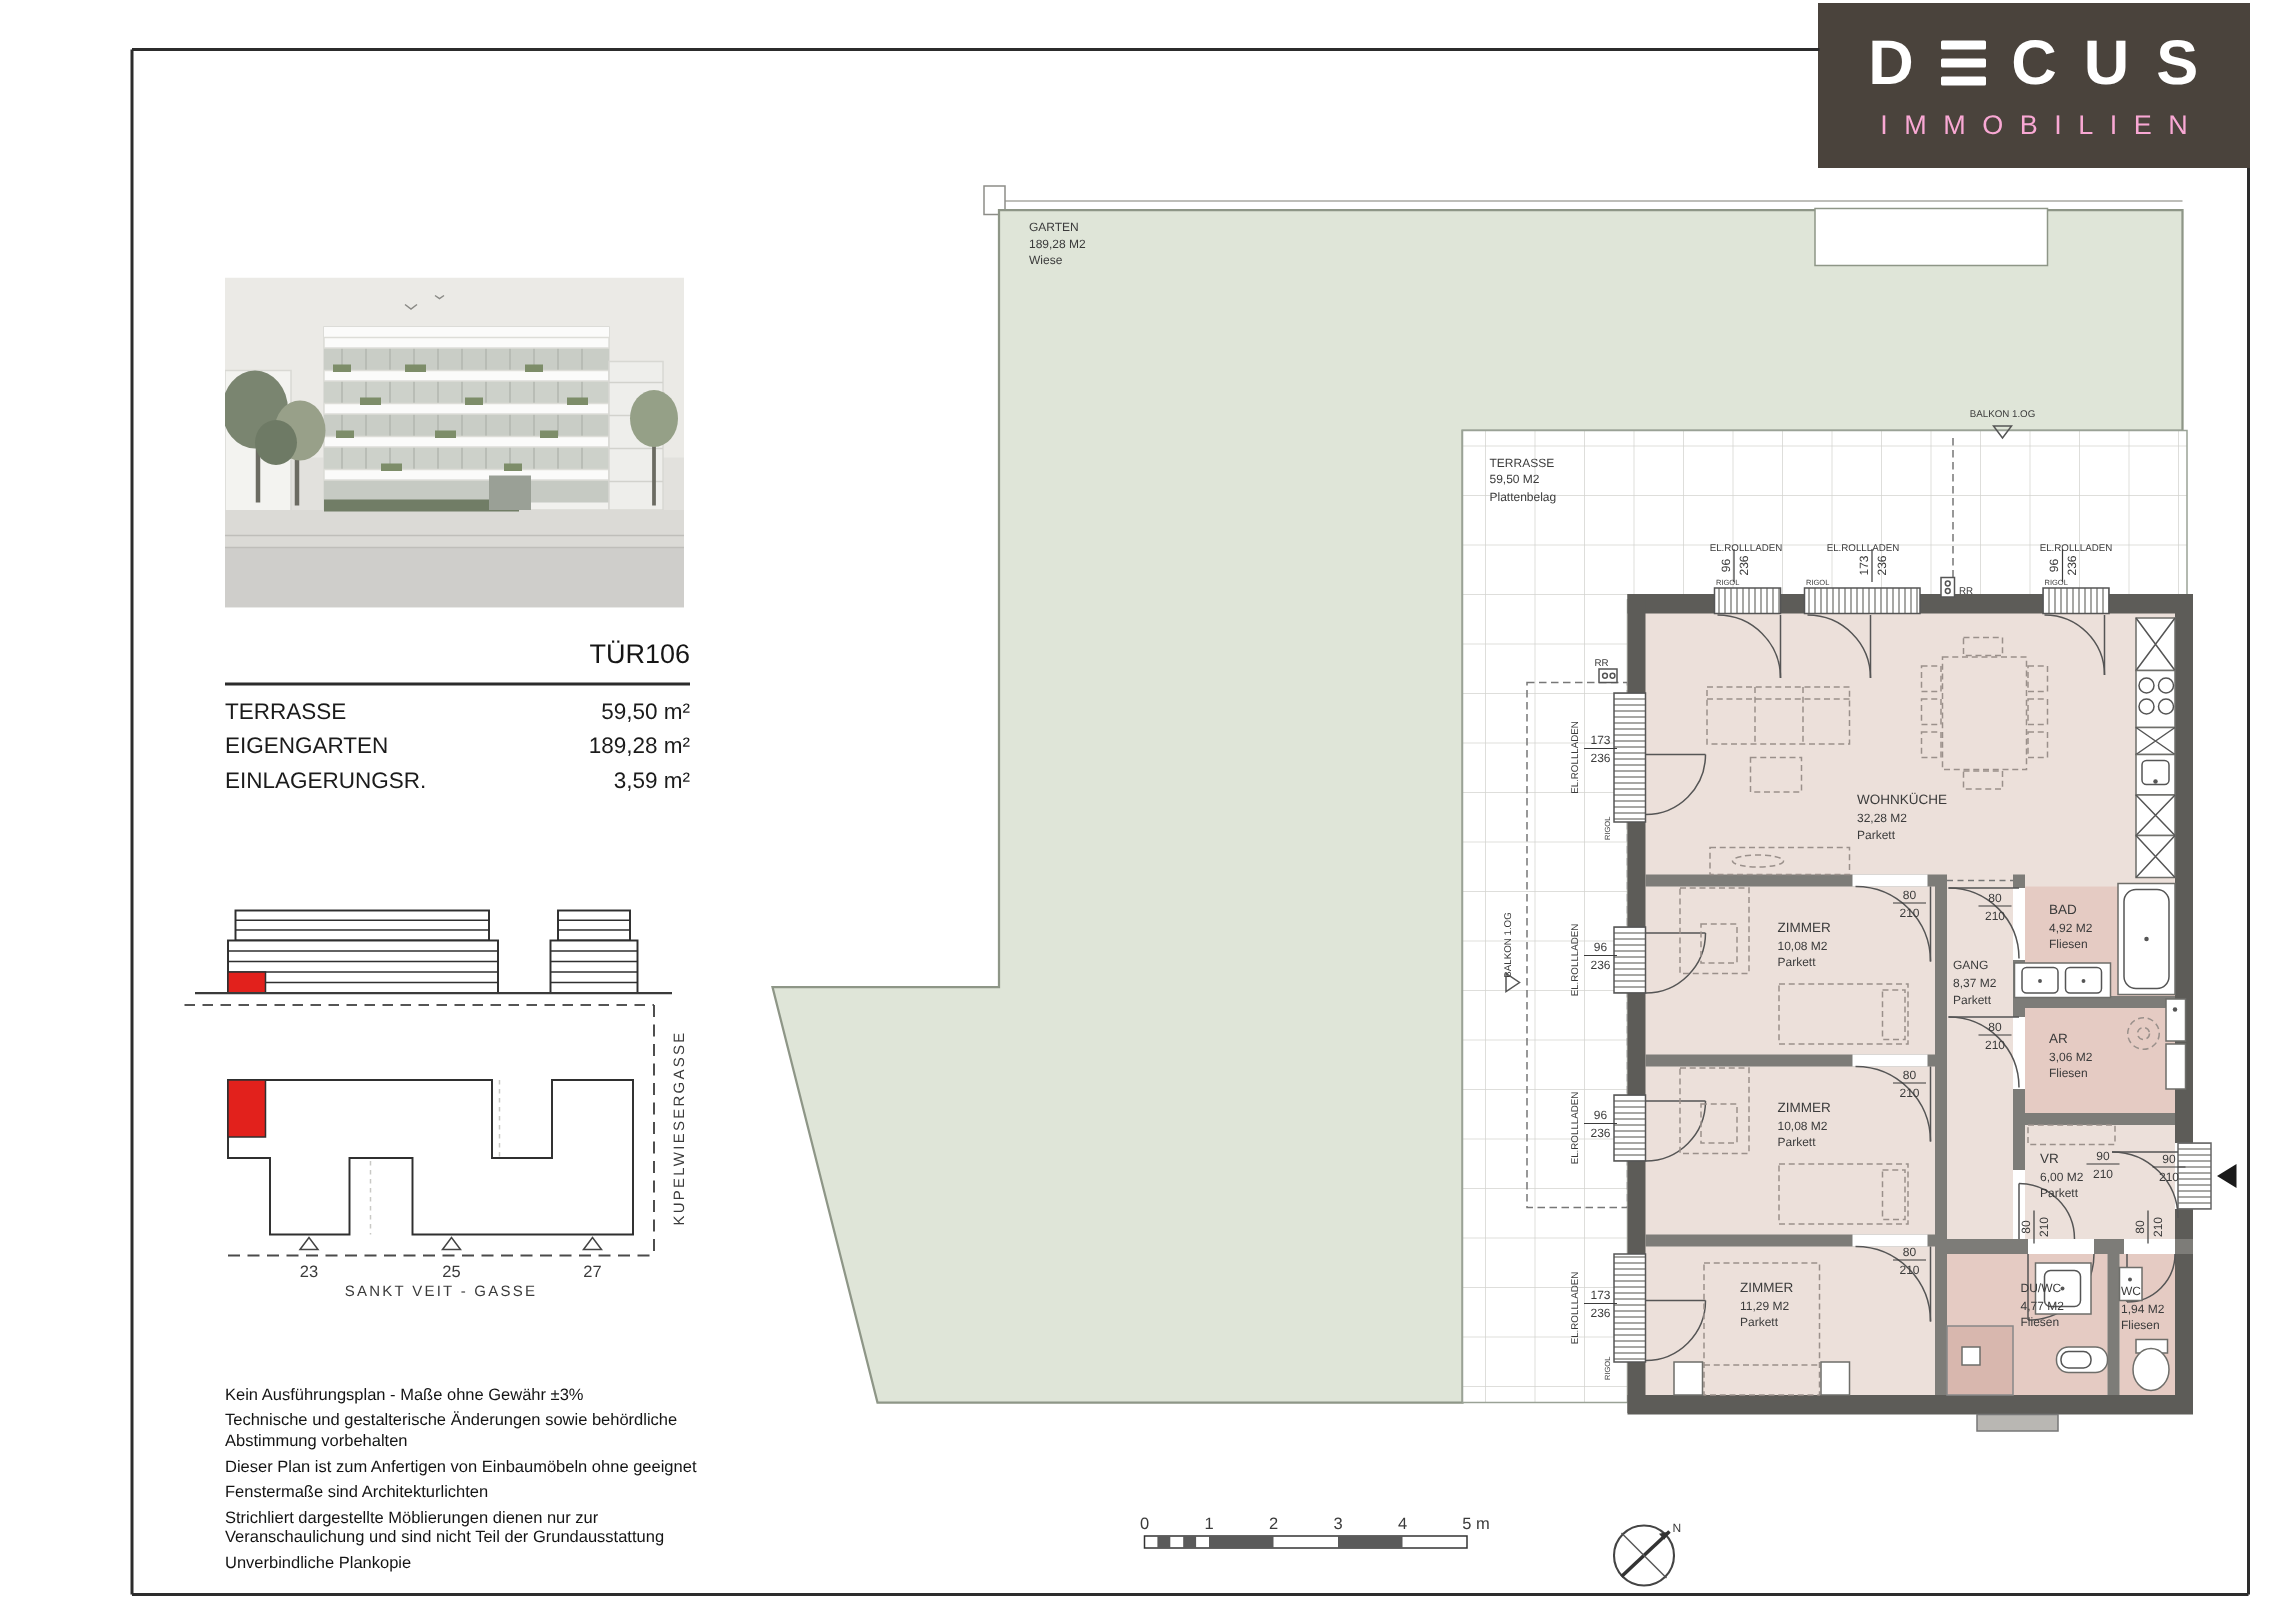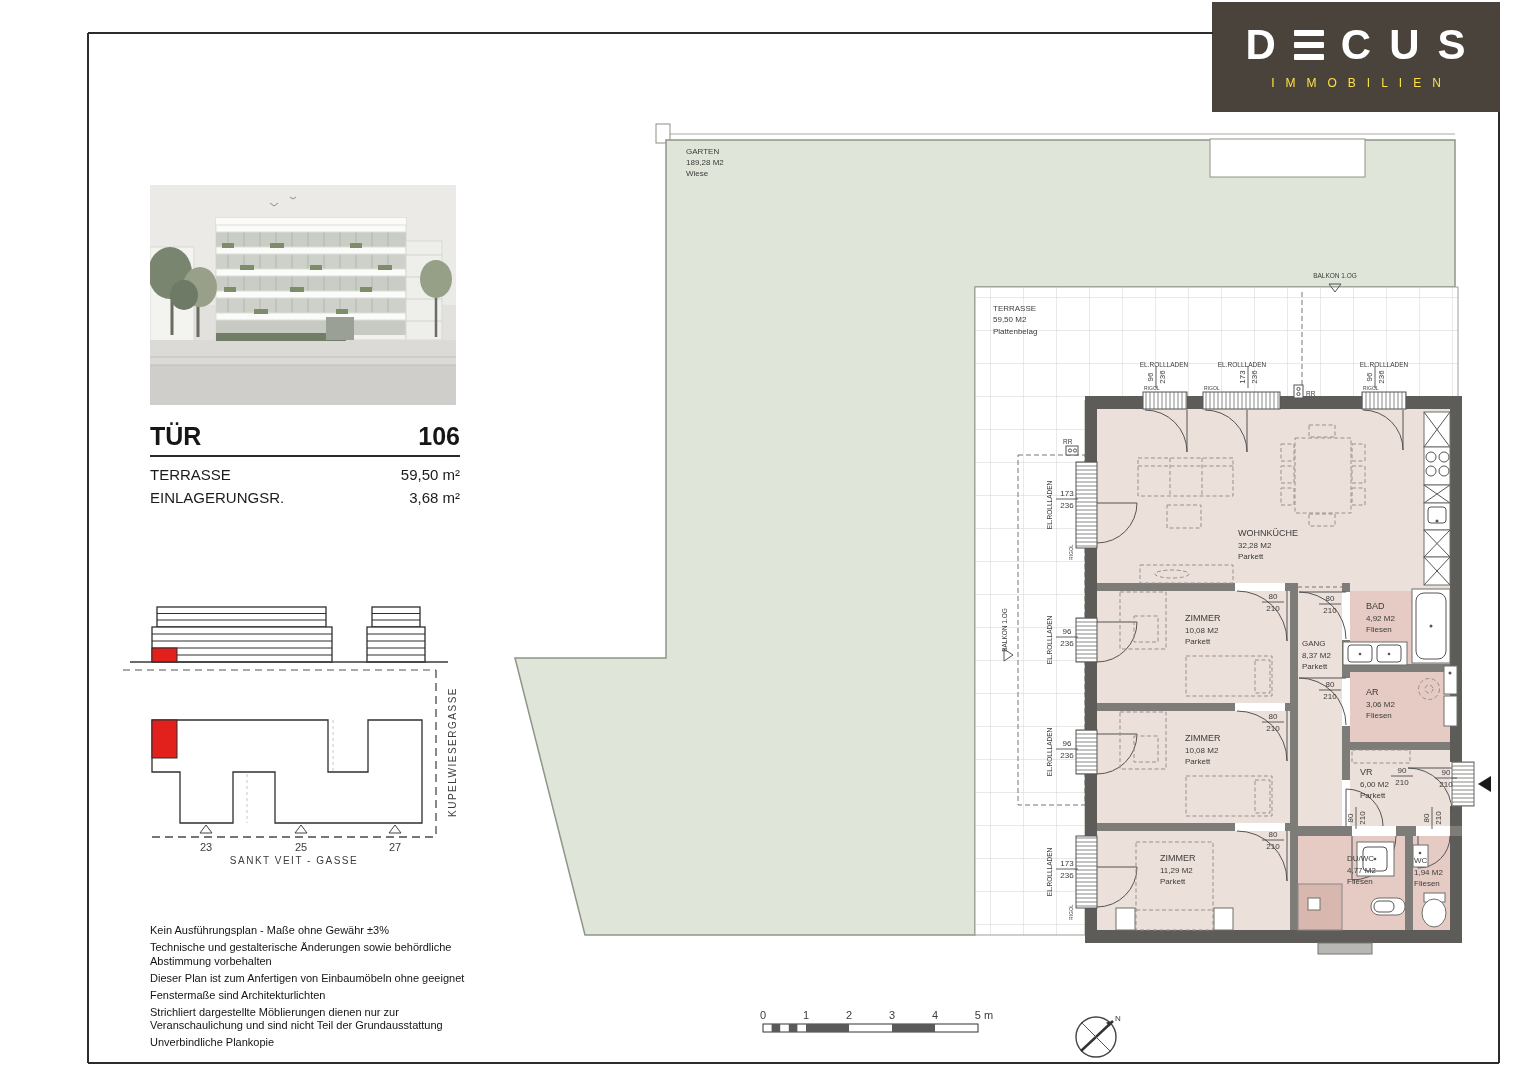--- a/index.html
+++ b/index.html
@@ -6,24 +6,24 @@
   body{width:1527px;height:1080px;position:relative;overflow:hidden;
        font-family:"Liberation Sans",sans-serif;color:#1d1d1d}
   .abs{position:absolute}
   
   #logo{left:1212px;top:2px;width:288px;height:110px;background:#4a433c;
         display:flex;flex-direction:column;align-items:center;justify-content:center;gap:10px}
   .logo-row{display:flex;align-items:center;gap:17px;font-size:42px;font-weight:600;
             color:#fff;line-height:1;letter-spacing:1px}
   .ebars{display:flex;flex-direction:column;gap:6px;width:30px}
   .ebars i{display:block;height:6px;background:#fff;border-radius:1px}
-  .logo-sub{font-size:12px;letter-spacing:11px;margin-left:11px;color:#fde047;font-weight:400}
+  .logo-sub{font-size:18px;letter-spacing:11px;margin-left:11px;color:#f9a8d4;font-weight:400}
   
   #info{left:150px;top:422px;width:310px}
-  .info-head{display:flex;justify-content:space-between;font-size:25px;font-weight:700;line-height:28px;color:#161616}
+  .info-head{display:flex;justify-content:flex-end;font-size:18px;font-weight:400;line-height:28px;color:#161616}
   .info-sep{border-top:2px solid #2b2b2b;margin:5px 0 6px}
   .info-row{display:flex;justify-content:space-between;font-size:15px;line-height:23px;color:#1b1b1b}
   
   #disc{left:150px;top:924px;width:322px;font-size:11px;line-height:13.5px;color:#141414}
   #disc div{margin-bottom:3.5px}
   
   #ov{left:0;top:0;width:1527px;height:1080px}
   #ov text{fill:#3b3b3b;font-family:"Liberation Sans",sans-serif}
   .tt{font-size:9px}        
   .ts{font-size:8px}        
@@ -126,22 +126,26 @@
   <div class="info-head">
     <span>TÜR</span>
     <span>106</span>
   </div>
   <div class="info-sep"></div>
   <div class="info-row">
     <span>TERRASSE</span>
     <span>59,50 m²</span>
   </div>
   <div class="info-row">
+    <span>EIGENGARTEN</span>
+    <span>189,28 m²</span>
+  </div>
+  <div class="info-row">
     <span>EINLAGERUNGSR.</span>
-    <span>3,68 m²</span>
+    <span>3,59 m²</span>
   </div>
 </div>
 
 <div id="disc" class="abs">
   <div>Kein Ausführungsplan - Maße ohne Gewähr ±3%</div>
   <div>Technische und gestalterische Änderungen sowie behördliche Abstimmung vorbehalten</div>
   <div>Dieser Plan ist zum Anfertigen von Einbaumöbeln ohne geeignet</div>
   <div>Fenstermaße sind Architekturlichten</div>
   <div>Strichliert dargestellte Möblierungen dienen nur zur Veranschaulichung und sind nicht Teil der Grundausstattung</div>
   <div>Unverbindliche Plankopie</div>

